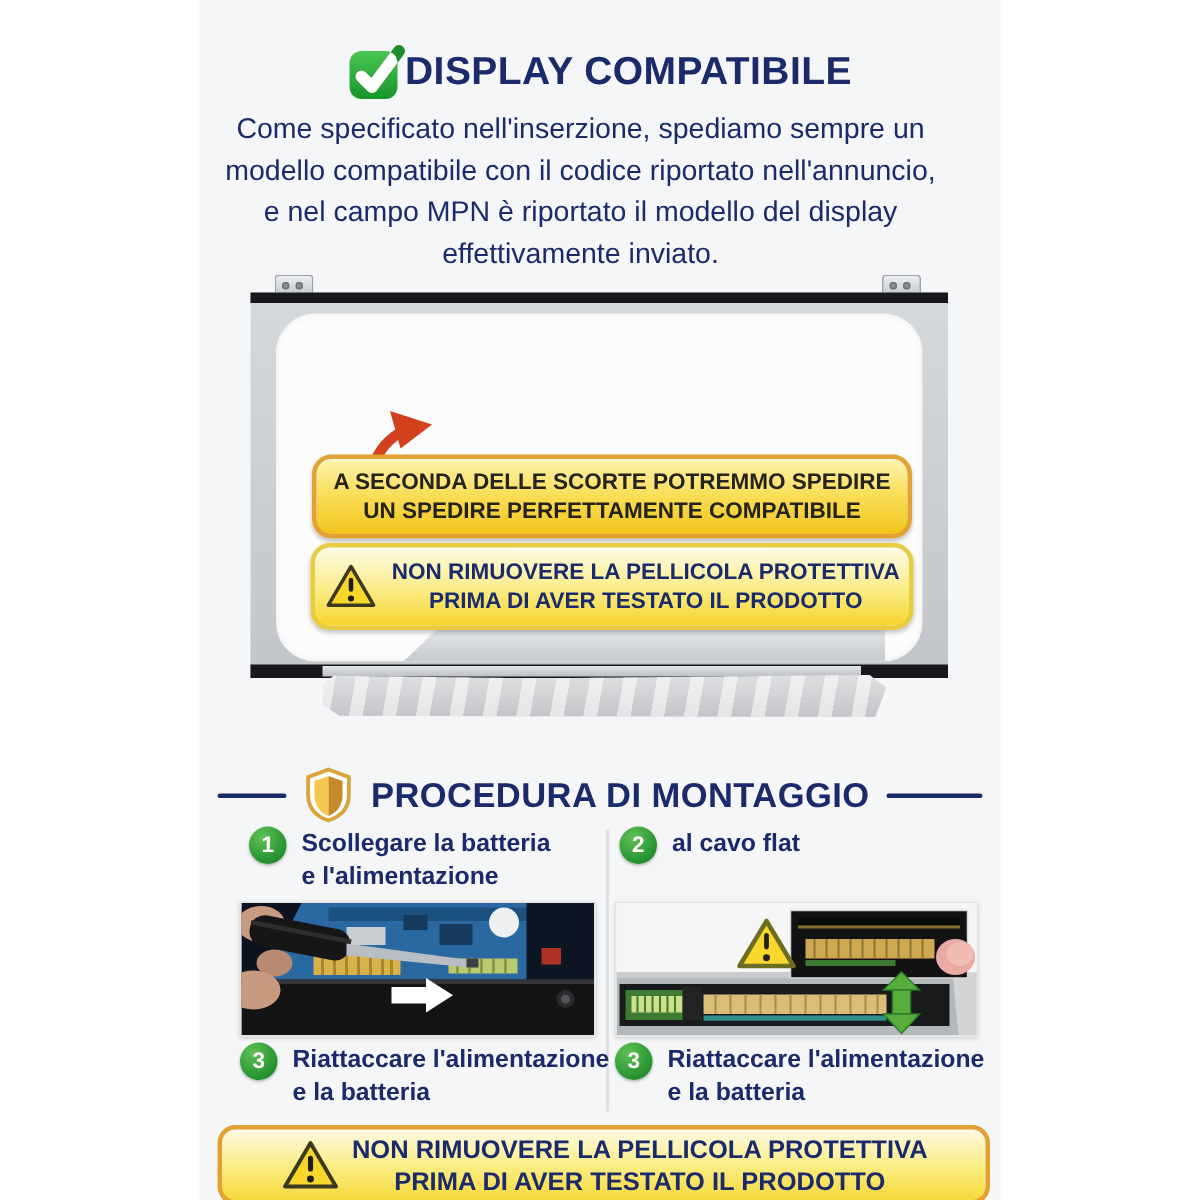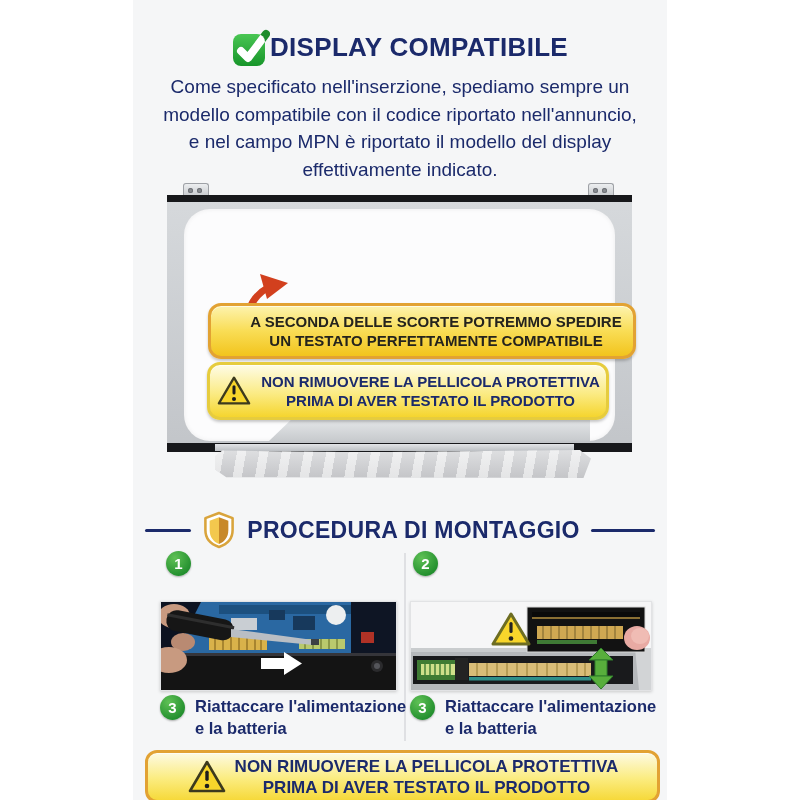--- a/index.html
+++ b/index.html
@@ -10,21 +10,21 @@
   }
   .abs{position:absolute;}
 
   .strip{left:133px;top:0;width:534px;height:800px;background:var(--strip-bg,#f5f6f7);}
 
   
   .header-row{left:133px;top:26px;width:534px;height:42px;display:flex;align-items:center;justify-content:center;}
   .title{font-size:26px;font-weight:bold;color:var(--navy,#1b2a6b);letter-spacing:.3px;}
 
   
-  .intro{left:133px;top:73px;width:534px;text-align:center;color:var(--navy,#1b2a6b);
+  .intro{left:120px;top:73px;width:534px;text-align:center;color:var(--navy,#1b2a6b);
          font-size:19px;line-height:27.5px;}
 
   
   .panel-wrap{left:167px;top:183px;width:465px;height:296px;}
   .bracket{top:0;width:24px;height:14px;background:linear-gradient(#eceef0,#c2c5c9);
            border:1px solid #9ea1a6;border-bottom:none;border-radius:3px 3px 0 0;}
   .hole{position:absolute;top:4px;width:5px;height:5px;border-radius:50%;background:#898d92;box-shadow:inset 0 0 0 1px #6f7277;}
   .panel-body{top:12px;left:0;width:465px;height:257px;background:linear-gradient(180deg,#d6d9dc,#c2c5c9);}
   .panel-top{top:0;left:0;width:100%;height:7px;background:var(--panel-dark,#17181b);}
   .panel-inner{top:14px;left:17px;right:17px;bottom:11px;background:#fcfcfd;border-radius:26px;
@@ -39,21 +39,21 @@
           repeating-linear-gradient(100deg, rgba(255,255,255,.55) 0 9px, rgba(0,0,0,0) 9px 22px),
           linear-gradient(180deg,#dedfe1,#c4c5c8);
         clip-path:polygon(0 22%,2% 2%,40% 8%,97% 0,100% 30%,98% 100%,3% 97%,0 70%);}
 
   
   .banner{border-radius:13px;box-shadow:0 2px 3px rgba(0,0,0,.22), inset 0 1px 0 rgba(255,255,255,.65);}
   .banner1{left:208px;top:303px;width:394px;height:50px;
            border:3px solid var(--gold-border,#e9a52f);
            background:linear-gradient(180deg,#fdf3ae 0%,#f9dd55 50%,#f2c41d 100%);
            display:flex;flex-direction:column;align-items:center;justify-content:center;
-           font-size:15px;font-weight:800;color:#24231d;line-height:19.5px;text-align:center;padding-left:28px;}
+           font-size:15px;font-weight:800;color:#24231d;line-height:19.5px;text-align:center;}
   .banner2{left:207px;top:362px;width:396px;height:52px;
            border:3px solid var(--gold-soft,#e6cc3e);
            background:linear-gradient(180deg,#fefce6 0%,#fbeb84 55%,#f5d52e 100%);
            display:flex;align-items:center;justify-content:center;gap:9px;
            font-size:15px;font-weight:800;color:var(--navy,#1b2a6b);line-height:19.5px;text-align:center;}
   .footer-banner{left:145px;top:750px;width:509px;height:47px;border-radius:12px;
            border:3px solid var(--gold-border,#dda63c);
            background:linear-gradient(180deg,#fdfae2 0%,#fbec7f 55%,#f6d93a 100%);
            display:flex;align-items:center;justify-content:center;gap:8px;
            font-size:17px;font-weight:800;color:var(--navy,#1b2a6b);line-height:21px;text-align:center;
@@ -102,21 +102,21 @@
     <path d="M9,24 L16,31 L34,7" stroke="#1d8d2b" stroke-width="8" fill="none" stroke-linecap="round" stroke-linejoin="round"></path>
     <path d="M9,24 L16,31 L34,7" stroke="#ffffff" stroke-width="8" fill="none" clip-path="url(#ckclip)" stroke-linecap="round" stroke-linejoin="round"></path>
   </svg>
   <div class="title">DISPLAY COMPATIBILE</div>
 </div>
 
 <div class="intro abs">
   <div>Come specificato nell'inserzione, spediamo sempre un</div>
   <div>modello compatibile con il codice riportato nell'annuncio,</div>
   <div>e nel campo MPN è riportato il modello del display</div>
-  <div>effettivamente indicato.</div>
+  <div>effettivamente inviato.</div>
 </div>
 
 <div class="panel-wrap abs">
   <div class="bracket abs" style="left:16px;">
     <span class="hole" style="left:4px;"></span>
       <span class="hole" style="left:13px;"></span>
   </div>
   <div class="bracket abs" style="left:421px;">
     <span class="hole" style="left:4px;"></span>
       <span class="hole" style="left:13px;"></span>
@@ -131,21 +131,21 @@
   <div class="foil abs"></div>
 </div>
 
 <svg class="abs" style="left:236px;top:272px;" width="62" height="70" viewBox="0 0 62 70">
   <path d="M15,68 C7,46 13,26 33,15" stroke="var(--red-arrow,#d2401e)" stroke-width="7" fill="none"></path>
   <polygon points="24,2 52,11 31,27" fill="var(--red-arrow,#d2401e)"></polygon>
 </svg>
 
 <div class="banner banner1 abs">
   <div>A SECONDA DELLE SCORTE POTREMMO SPEDIRE</div>
-  <div>UN TESTATO PERFETTAMENTE COMPATIBILE</div>
+  <div>UN SPEDIRE PERFETTAMENTE COMPATIBILE</div>
 </div>
 
 <div class="banner banner2 abs">
   <svg width="36" height="32" viewBox="0 0 40 36">
     <path d="M20,3 L37,32 H3 Z" fill="#f8d62b" stroke="#3c3a1e" stroke-width="2.6" stroke-linejoin="round"></path>
     <rect x="18.3" y="11.5" width="3.4" height="10.5" rx="1.7" fill="#1d1d1d"></rect>
     <circle cx="20" cy="27" r="2.3" fill="#1d1d1d"></circle>
   </svg>
   <div>
     <div>NON RIMUOVERE LA PELLICOLA PROTETTIVA</div>
@@ -161,25 +161,30 @@
     <path d="M20,7 L31,11 V22 C31,30.5 26.5,35.8 20,38.5 Z" fill="#c8892a"></path>
   </svg>
   <span class="h2">PROCEDURA DI MONTAGGIO</span>
   <span class="hline" style="width:64px;"></span>
 </div>
 
 <div class="col-divider abs"></div>
 
 <div class="step abs step1">
   <span class="step-circle">1</span>
+  <div class="step-text">
+    <div>Scollegare la batteria</div>
+    <div>e l'alimentazione</div>
+  </div>
 </div>
 
 <div class="step abs step2">
   <span class="step-circle">2</span>
   <div class="step-text">
+    <div>al cavo flat</div>
   </div>
 </div>
 
 <div class="photo photo1 abs">
   <svg width="235" height="88" viewBox="0 0 235 88">
     <rect width="235" height="88" fill="#2a68a2"></rect>
     <rect x="58" y="3" width="152" height="9" fill="#1c507f"></rect>
     <rect x="70" y="16" width="26" height="12" fill="#c9ced3"></rect>
     <rect x="108" y="8" width="16" height="10" fill="#17395c"></rect>
     <rect x="132" y="14" width="22" height="14" fill="#17395c"></rect>

